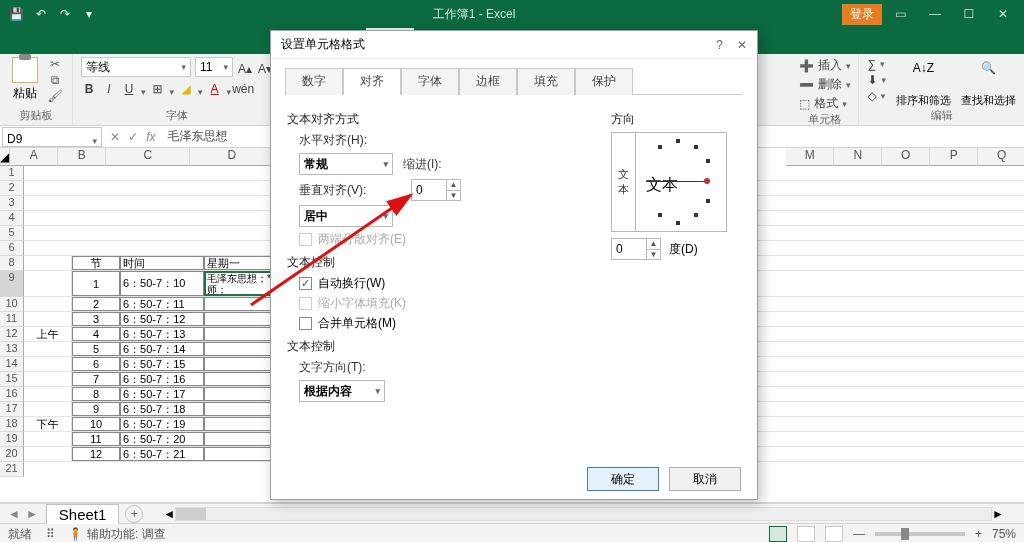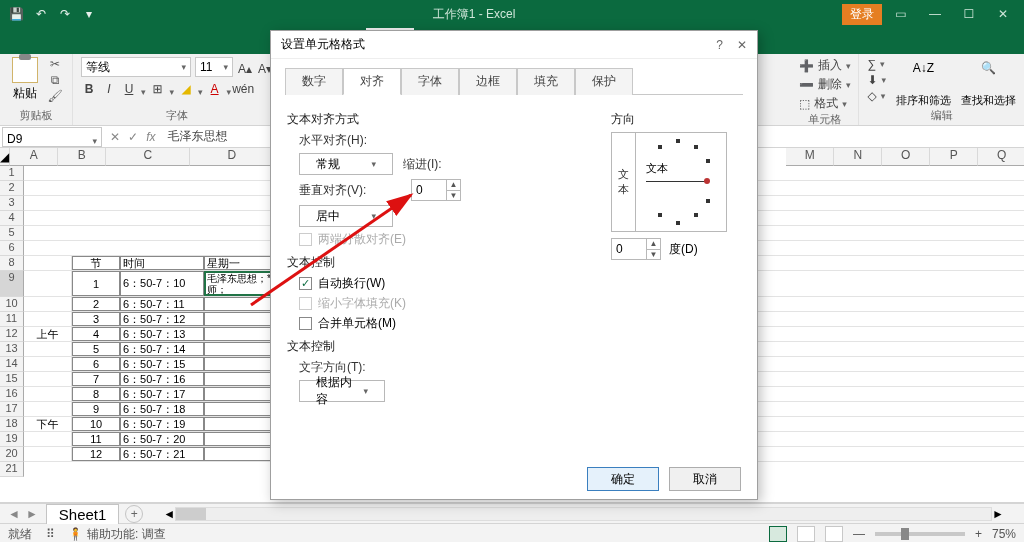--- a/index.html
+++ b/index.html
@@ -83,39 +83,39 @@
 .dlg-tabs{display:flex;padding:8px 14px 0;gap:0;}
 .dlg-tab{padding:4px 16px;border:1px solid #c8c8c8;border-bottom:none;background:#f4f4f4;color:#444;position:relative;top:1px;}
 .dlg-tab.active{background:#fff;border-bottom:1px solid #fff;z-index:2;}
 .dlg-tabline{height:1px;background:#c8c8c8;margin:0 14px;}
 .dlg-body{flex:1;padding:10px 16px;display:flex;gap:20px;position:relative;}
 .dlg-left{flex:1;}
 .dlg-right{width:130px;}
 .section-title{margin:6px 0 4px;color:#222;}
 .field-row{display:flex;align-items:center;gap:10px;margin:4px 0 4px 12px;}
 .flabel{width:72px;color:#333;}
-.combo{width:94px;height:22px;border:1px solid #b8b8b8;background:#fff;display:flex;align-items:center;justify-content:space-between;padding:0 16px;}
+.combo{width:94px;height:22px;border:1px solid #b8b8b8;background:#fff;display:flex;align-items:center;justify-content:space-between;padding:0 4px;font-weight:bold;}
 .spinner{width:50px;height:22px;border:1px solid #b8b8b8;display:flex;}
 .spinner-val{flex:1;padding:0 4px;display:flex;align-items:center;}
 .spin-btns{width:14px;display:flex;flex-direction:column;}
 .spin-btn{flex:1;border-left:1px solid #b8b8b8;display:flex;align-items:center;justify-content:center;font-size:8px;color:#555;}
 .spin-btn+.spin-btn{border-top:1px solid #b8b8b8;}
 .chk-row{display:flex;align-items:center;gap:6px;margin:3px 0 3px 12px;}
 .chk{width:13px;height:13px;border:1px solid #888;display:flex;align-items:center;justify-content:center;}
 .chk.checked::after{content:"✓";font-size:11px;color:#0b6a3f;line-height:1;}
 .chk-label.disabled{color:#aaa;}
 .chk.disabled{border-color:#ccc;}
 .orient-box{width:116px;height:100px;border:1px solid #b8b8b8;display:flex;margin-top:4px;}
 .orient-vert{width:24px;border-right:1px solid #b8b8b8;display:flex;flex-direction:column;align-items:center;justify-content:center;gap:0;}
 .ov-char{font-size:11px;color:#333;}
 .orient-dial{flex:1;position:relative;}
 .dial-dot{position:absolute;width:4px;height:4px;background:#333;}
 .dial-line{position:absolute;left:10px;top:48px;width:60px;height:1px;background:#333;}
 .dial-end{position:absolute;width:6px;height:6px;background:#b33;border-radius:50%;}
-.dial-label{position:absolute;left:10px;top:28px;font-size:11px;}
+.dial-label{position:absolute;left:10px;top:42px;font-size:16px;}
 .deg-row{display:flex;align-items:center;gap:8px;margin-top:6px;}
 .dlg-footer{height:40px;display:flex;align-items:center;justify-content:flex-end;gap:10px;padding:0 16px;}
 .dlg-btn{width:72px;height:24px;border:1px solid #adadad;background:#f0f0f0;display:flex;align-items:center;justify-content:center;}
 .dlg-btn.primary{border-color:#3a7fbf;background:#e5f1fb;}
 .caret{font-size:9px;color:#666;}
 .red-arrow{position:absolute;pointer-events:none;}
 </style>
 </head>
 <body>
 

